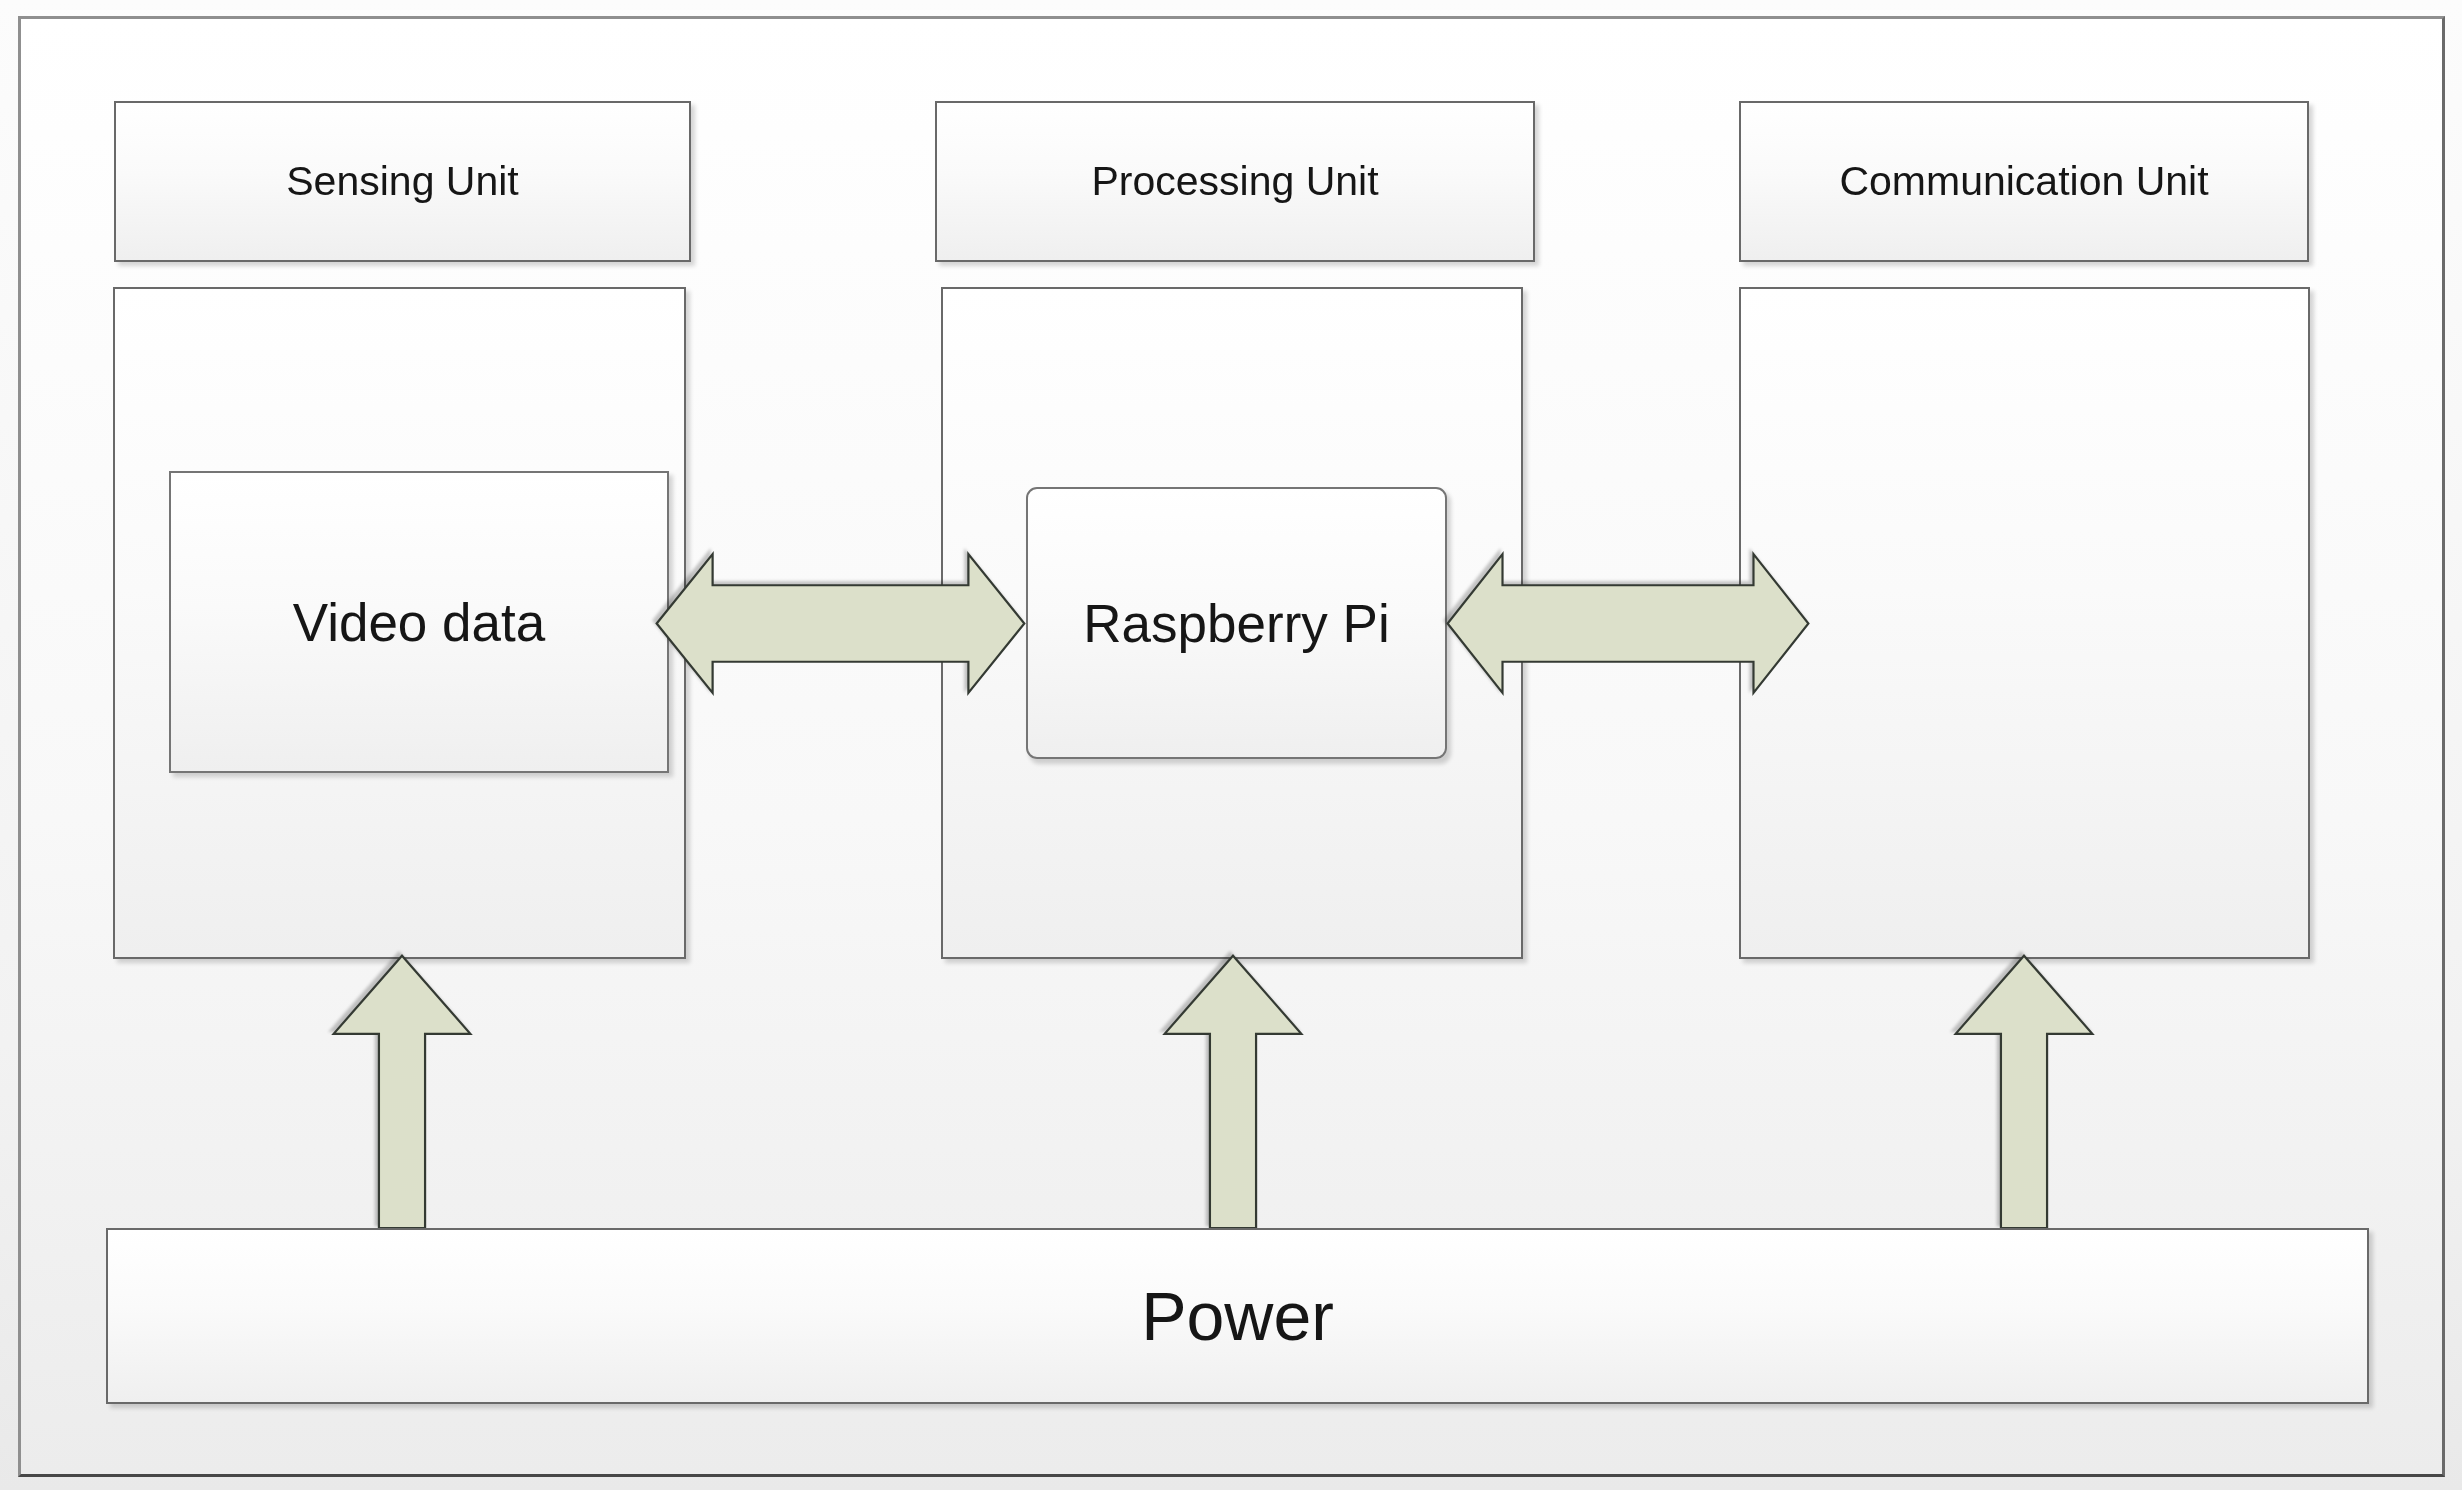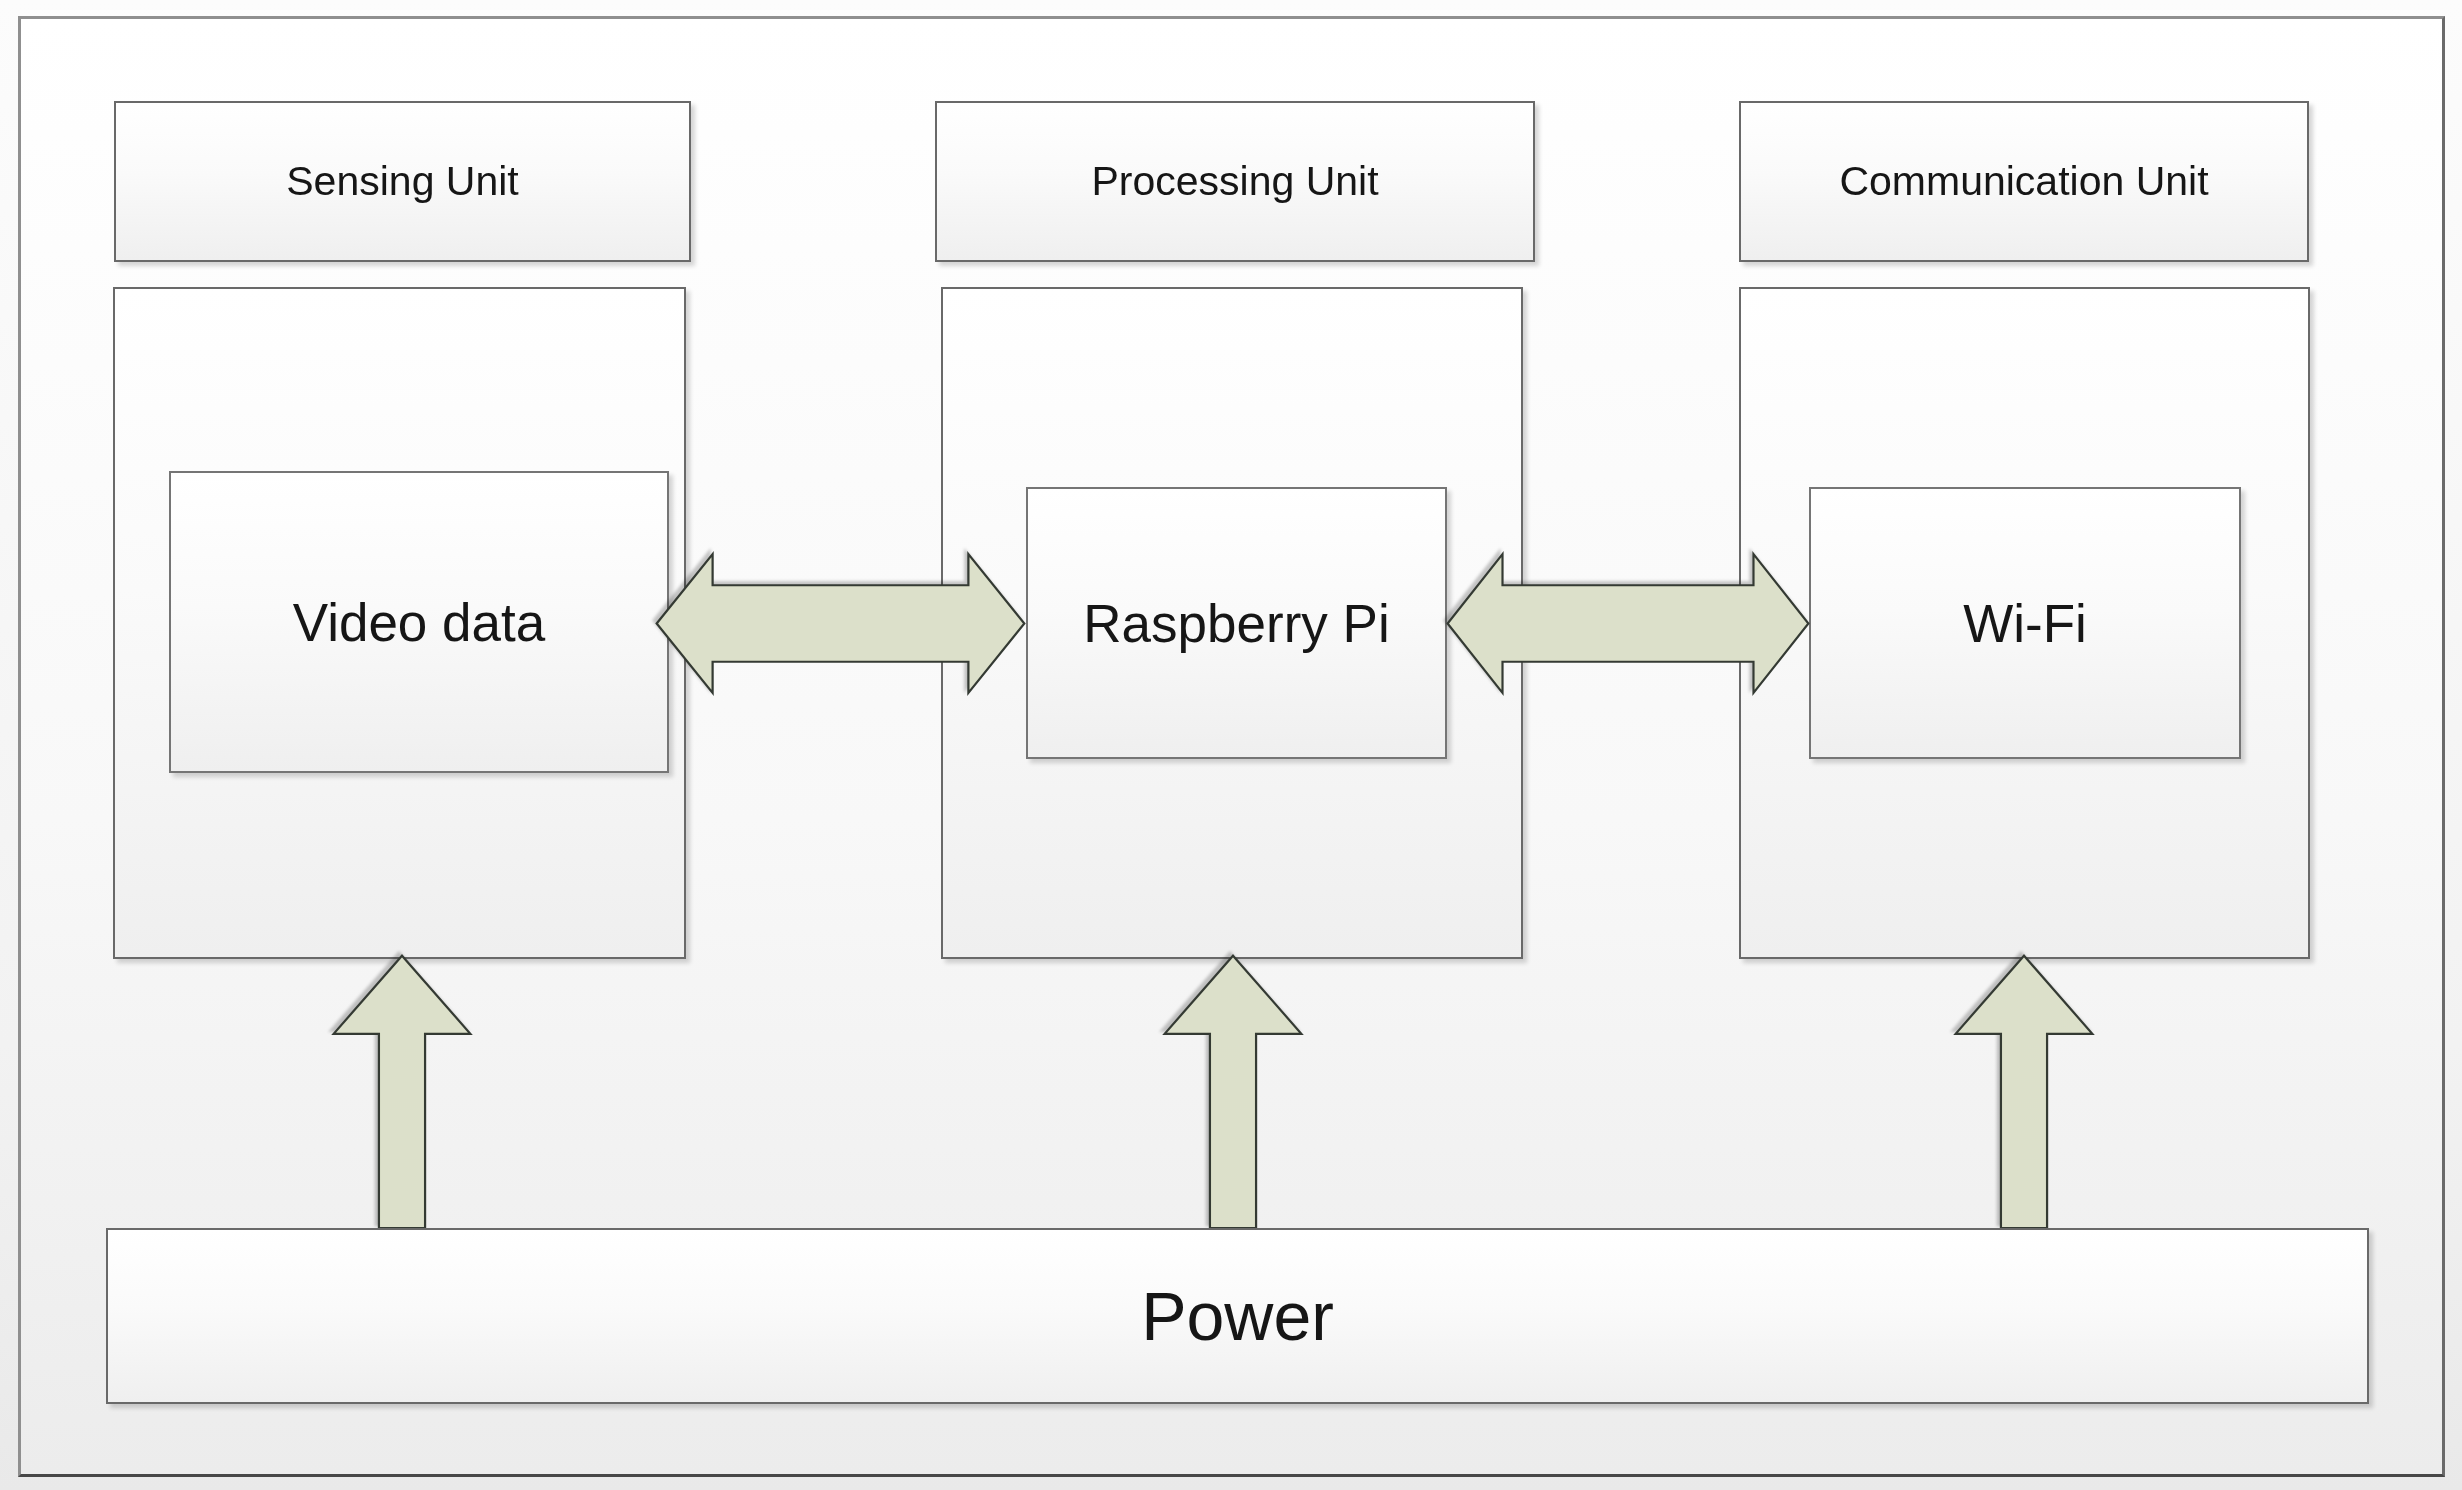--- a/index.html
+++ b/index.html
@@ -42,21 +42,21 @@
 
   .hb-sensing   { left: 114px;  width: 577px; }
   .hb-processing{ left: 935px; width: 600px; }
   .hb-comm      { left: 1739px; width: 570px; }
 
   .ob-sensing   { left: 113px;  width: 573px; }
   .ob-processing{ left: 941px; width: 582px; }
   .ob-comm      { left: 1739px; width: 571px; }
 
   .ib-video     { left: 169px;  top: 471px; width: 500px; height: 302px; }
-  .ib-raspberry { left: 1026px; top: 487px; width: 421px; height: 272px; }
+  .ib-raspberry { left: 1026px; top: 487px; width: 421px; height: 272px; border-radius: 11px; }
   .ib-wifi      { left: 1809px; top: 487px; width: 432px; height: 272px; }
 
   .power-box {
     left: 106px; top: 1228px;
     width: 2263px; height: 176px;
     z-index: 6;
     font-size: 68px;
   }
 
   .arrow {
@@ -96,23 +96,20 @@
   <div class="box outer-box ob-sensing"></div>
   <div class="box outer-box ob-processing"></div>
   <div class="box outer-box ob-comm"></div>
 
   <div class="box inner-box ib-video">
     <span class="label">Video data</span>
   </div>
   <div class="box inner-box ib-raspberry">
     <span class="label">Raspberry Pi</span>
   </div>
-  <div class="box inner-box ib-wifi">
-    <span class="label">Wi-Fi</span>
-  </div>
 
   <div class="arrow ah-1">
     <svg viewBox="0 0 420 172" preserveAspectRatio="none">
       <polygon points="3,86 66,8 66,43 354,43 354,8 417,86 354,164 354,129 66,129 66,164" fill="#dce0ca"></polygon>
     </svg>
   </div>
   <div class="arrow ah-2">
     <svg viewBox="0 0 420 172" preserveAspectRatio="none">
       <polygon points="3,86 66,8 66,43 354,43 354,8 417,86 354,164 354,129 66,129 66,164" fill="#dce0ca"></polygon>
     </svg>

